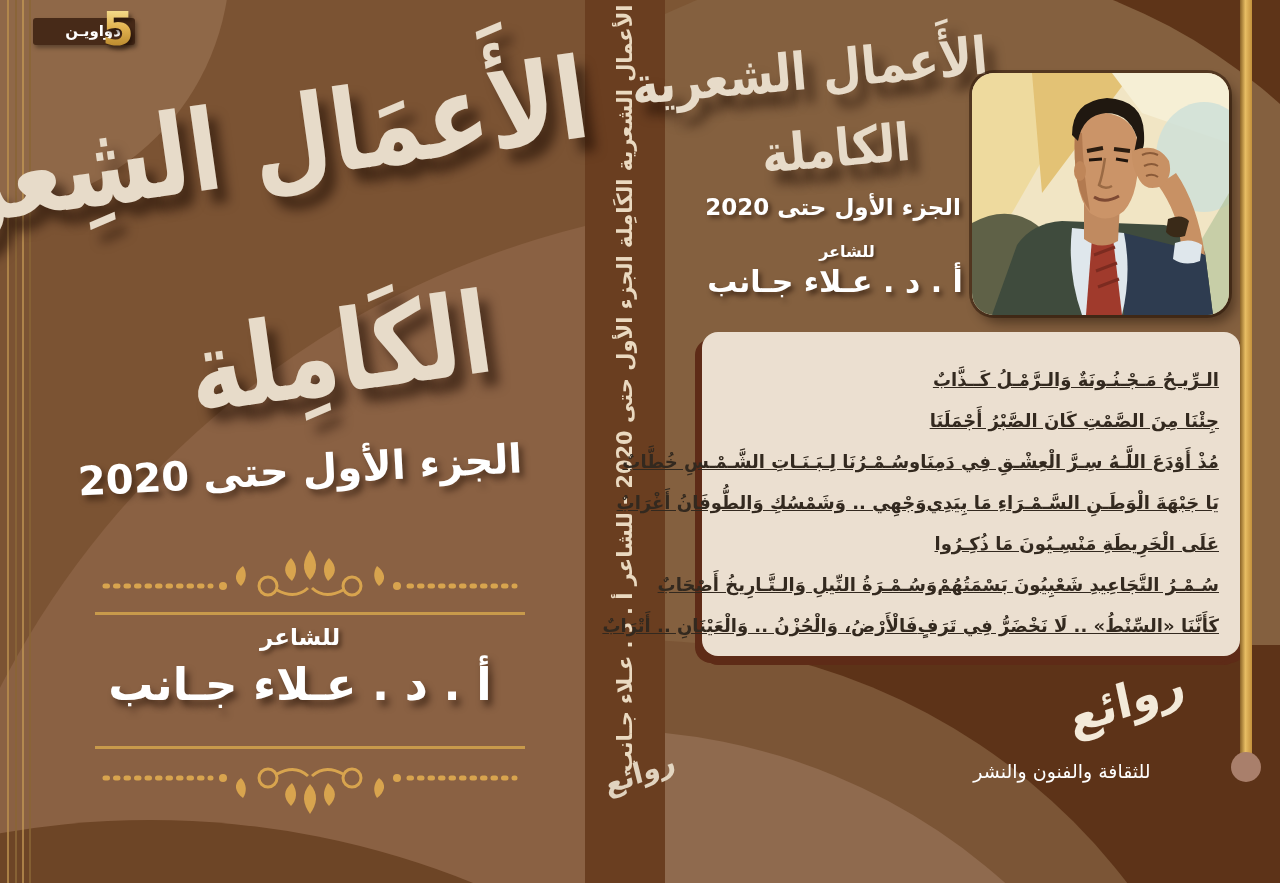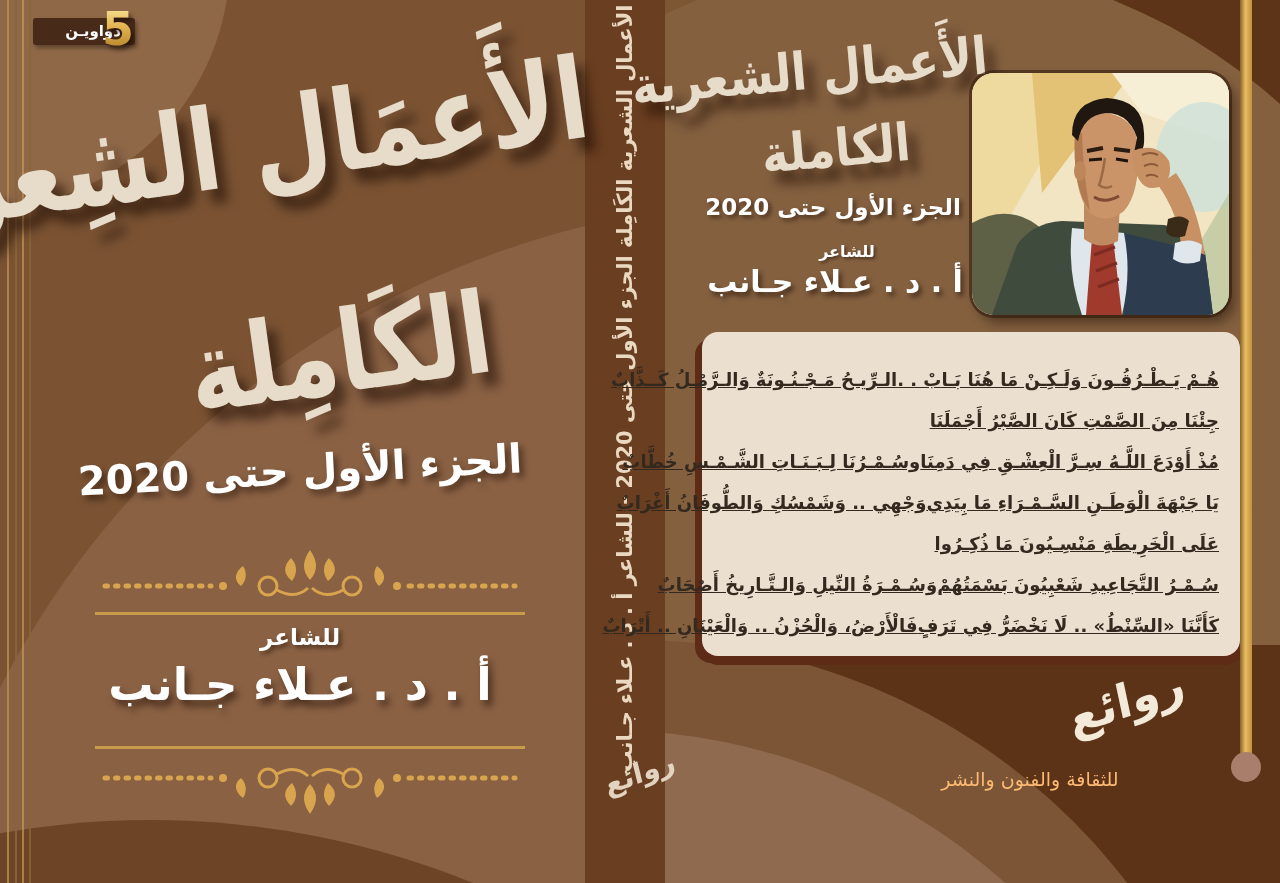--- a/index.html
+++ b/index.html
@@ -82,21 +82,21 @@
   
   .panel{left:702px;top:332px;width:538px;height:324px;background:#ebdfd0;border-radius:16px;
     box-shadow:-7px 7px 0 #5e2b17, 6px 7px 0 #5e2b17, 0 9px 0 #5e2b17;
     padding:27px 21px 0;box-sizing:border-box;}
   .verse{display:flex;justify-content:space-between;direction:rtl;height:41px;align-items:center;
     font-size:18px;font-weight:bold;color:#33291f;}
   .hemi{white-space:nowrap;text-decoration:underline;}
   
   .pub-name{left:1076px;top:672px;width:110px;font-size:46px;font-weight:bold;color:#f3ead9;
     text-align:center;transform:rotate(-12deg) skewY(-6deg);}
-  .pub-tagline{left:920px;top:760px;width:220px;font-size:19px;color:#fdba74;text-align:center;margin-top:8px;}
+  .pub-tagline{left:952px;top:760px;width:220px;font-size:19px;color:#ffffff;text-align:center;}
   
   .gold-stripe{left:1240px;top:0;width:12px;height:762px;
     background:linear-gradient(90deg,#8a6327,#e7bd63 45%,#c3913c);}
   .gold-dot{left:1231px;top:752px;width:30px;height:30px;border-radius:50%;background:#a97f6b;}
 </style>
 </head>
 <body>
 
 <div class="root">
 
@@ -210,21 +210,20 @@
       <path d="M186,112 Q206,140 209,172 L233,182 Q225,130 204,100 Z" fill="#c89164"></path>
       <path d="M160,78 Q185,68 197,88 Q201,104 190,113 Q175,119 168,108 Q159,95 160,78 Z" fill="#c89164"></path>
       <path d="M170,82 q8,-4 16,0 M172,93 q8,-4 14,0 M174,103 q7,-3 12,1" stroke="#8a5a38" stroke-width="2" fill="none"></path>
       <path d="M196,146 q14,-6 21,2 l-4,15 q-13,4 -19,-4 Z" fill="#3a2a18"></path>
       <path d="M203,170 q16,-6 27,2 l-2,16 q-15,6 -27,-2 Z" fill="#dfe7ec"></path>
     </svg>
   </div>
 
   <div class="abs panel">
     <div class="verse">
-      <span class="hemi">هُـمْ يَـطْـرُقُـونَ وَلَـكِـنْ مَا هُنَا بَـابْ . .</span>
       <span class="hemi">الـرِّيـحُ مَـجْـنُـونَةٌ وَالـرَّمْـلُ كَــذَّابٌ</span>
     </div>
     <div class="verse">
       <span class="hemi">جِئْنَا مِنَ الصَّمْتِ كَانَ الصَّبْرُ أَجْمَلَنَا</span>
     </div>
     <div class="verse">
       <span class="hemi">مُذْ أَوْدَعَ اللَّـهُ سِـرَّ الْعِشْـقِ فِي دَمِنَا</span>
       <span class="hemi">وسُـمْـرُنَا لِـبَـنَـاتِ الشَّـمْـسِ خُطَّابٌ</span>
     </div>
     <div class="verse">

